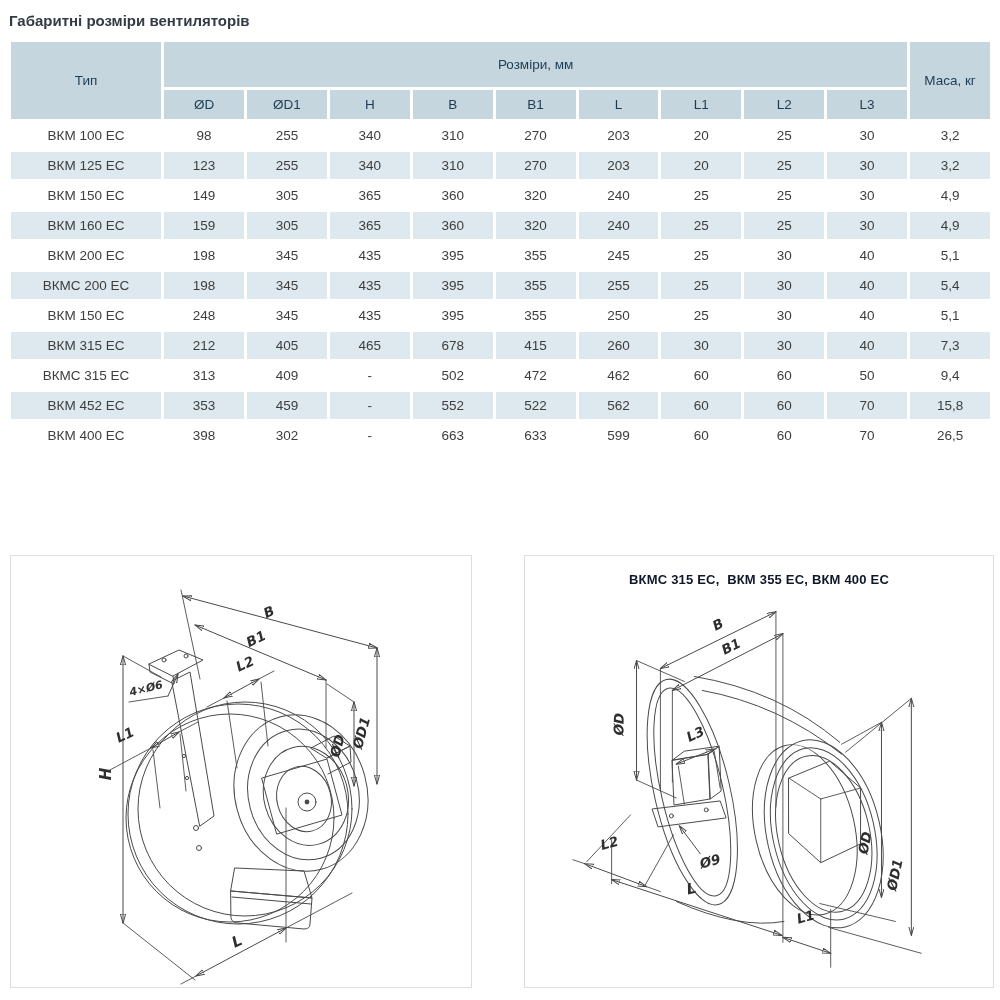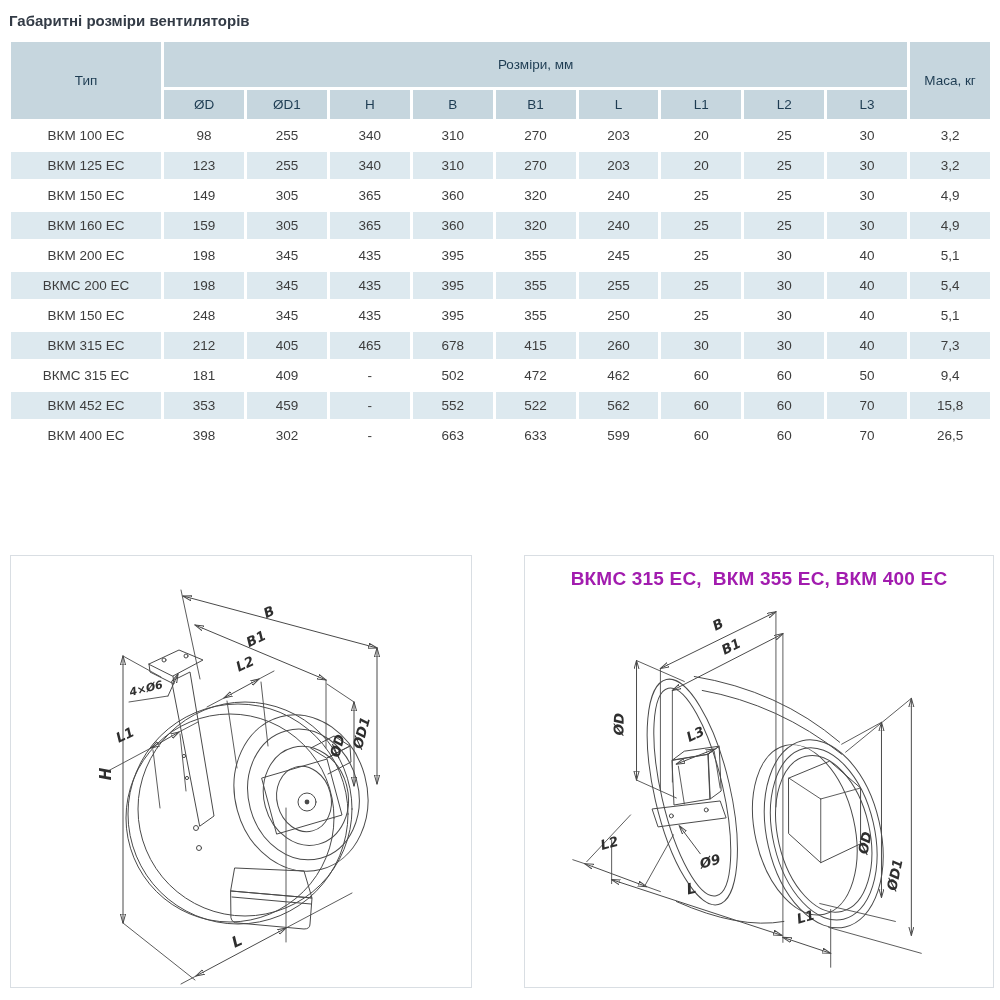--- a/index.html
+++ b/index.html
@@ -15,21 +15,21 @@
   table.dims th{background:var(--header-bg);color:var(--header-text);font-weight:normal;font-size:13.5px;text-align:center}
   table.dims thead tr:first-child th{height:45px}
   table.dims thead tr:nth-child(2) th{height:29px}
   table.dims td{font-size:13.5px;color:var(--body-text);text-align:center;height:27px;background:#fff;white-space:nowrap}
   table.dims tr.alt td{background:var(--row-alt-bg)}
   .drawings{display:flex;gap:52px;margin-top:103px;margin-left:2px}
   .draw-box{border:1px solid #d9dee3;background:#fff}
   .draw-box.left{width:462px;height:433px}
   .draw-box.right{width:470px;height:433px}
   .draw-title{height:46px;display:flex;align-items:center;justify-content:center;
-    font-size:19px;font-weight:bold;color:#a21caf;letter-spacing:.2px;white-space:pre}
+    font-size:13px;font-weight:bold;color:#0f172a;letter-spacing:.2px;white-space:pre}
   svg.drawing{display:block}
   svg.drawing path, svg.drawing circle, svg.drawing ellipse, svg.drawing line{
     stroke:var(--line);fill:none;stroke-width:1;stroke-linecap:round;stroke-linejoin:round}
   svg.drawing .dot{fill:var(--line);stroke:none}
   svg.drawing .thin{stroke-width:0.9}
   svg.drawing text{font-family:"DejaVu Sans",sans-serif;font-style:italic;font-weight:700;
     font-size:13.5px;fill:#2e2e2e;stroke:none;text-anchor:middle}
   svg.drawing text.big{font-size:15px}
   svg.drawing text.sm{font-size:11px}
 </style>
@@ -172,21 +172,21 @@
           <td>678</td>
           <td>415</td>
           <td>260</td>
           <td>30</td>
           <td>30</td>
           <td>40</td>
           <td>7,3</td>
         </tr>
         <tr>
           <td>ВКМС 315 ЕС</td>
-          <td>181</td>
+          <td>313</td>
           <td>409</td>
           <td>-</td>
           <td>502</td>
           <td>472</td>
           <td>462</td>
           <td>60</td>
           <td>60</td>
           <td>50</td>
           <td>9,4</td>
         </tr>

